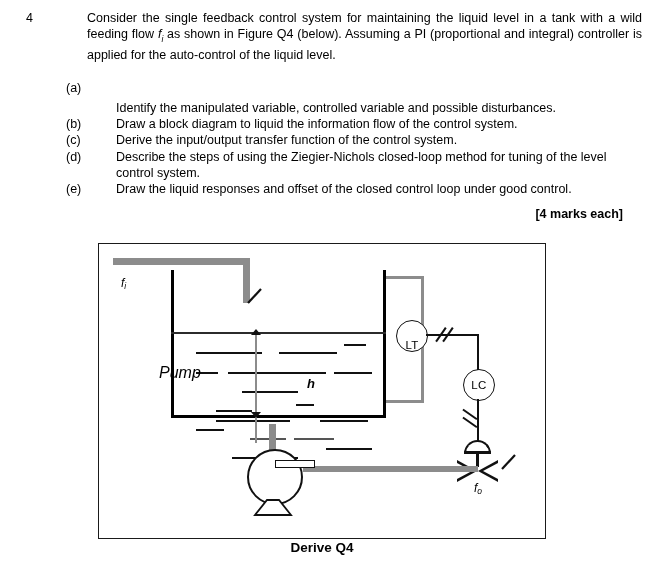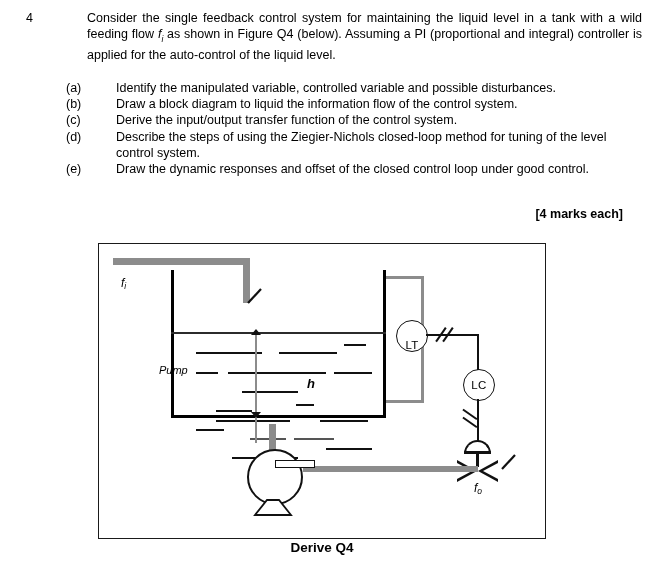--- a/index.html
+++ b/index.html
@@ -49,21 +49,21 @@
     align-items: flex-start;
     margin-bottom: 0px;
   }
   .part-label {
     width: 50px;
     flex: 0 0 50px;
   }
   .part-text {
     flex: 1 1 auto;
   }
-  .part-text.just { text-align: justify; }
+  .part-text.just { text-align: justify; margin-top: 20px; }
 
   .marks {
     position: absolute;
     right: 28px;
     top: 207px;
     font-size: 12.5px;
     font-weight: bold;
   }
 
   
@@ -238,21 +238,21 @@
   <div class="part">
     <div class="part-label">(c)</div>
     <div class="part-text">Derive the input/output transfer function of the control system.</div>
   </div>
   <div class="part">
     <div class="part-label">(d)</div>
     <div class="part-text">Describe the steps of using the Ziegier-Nichols closed-loop method for tuning of the level control system.</div>
   </div>
   <div class="part">
     <div class="part-label">(e)</div>
-    <div class="part-text">Draw the dynamic responses and offset of the closed control loop under good control.</div>
+    <div class="part-text">Draw the liquid responses and offset of the closed control loop under good control.</div>
   </div>
 </div>
 
 <div class="marks">[4 marks each]</div>
 
 <div class="figure-box">
 
   <div class="d gray inlet-h"></div>
   <div class="d gray inlet-v"></div>
   <div class="d inlet-tick">
@@ -330,17 +330,17 @@
 
   <div class="d gray pipe-out"></div>
   <div class="d gray pump-shaft"></div>
   <div class="d pump-circle"></div>
   <div class="d pump-disch"></div>
   <div class="d pump-base">
     <svg width="38" height="16" viewBox="0 0 38 16">
       <polygon points="13,0 25,0 37,15 1,15" fill="#ffffff" stroke="#111" stroke-width="1.8"></polygon>
     </svg>
   </div>
-  <div class="d pump-label" style="left:60px; top:120px; font-size:11px; font-style:italic;">Pump</div>
+  <div class="d pump-label" style="left:60px; top:120px; font-size:16px; font-style:italic;">Pump</div>
 
 </div>
 
 <div class="fig-caption">Derive Q4</div>
 
 </body></html>

